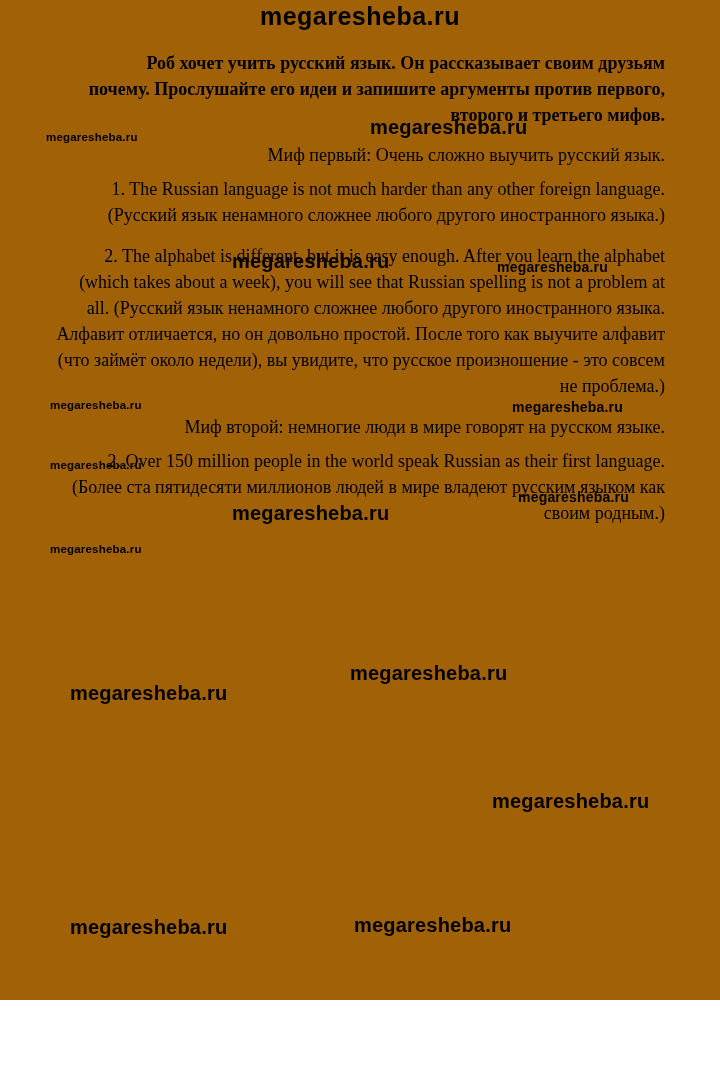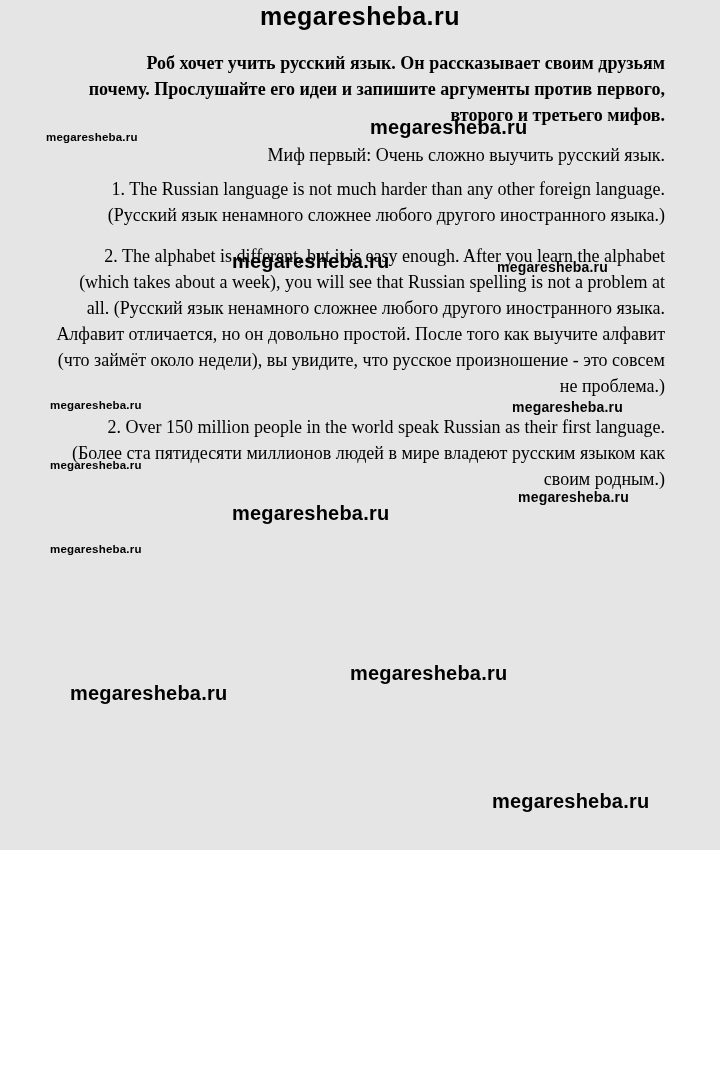--- a/index.html
+++ b/index.html
@@ -1,21 +1,21 @@
 <!DOCTYPE html>
 <html><head>
 <meta charset="utf-8">
 <style>
   * { margin: 0; padding: 0; box-sizing: border-box; }
   html, body { background: #ffffff; }
   .page {
     position: relative;
     width: 720px;
-    height: 850px;
-    background: #e5e5e5;
+    height: 1000px;
+    background: #a16207;
     color: #000000;
     font-family: "Liberation Serif", serif;
     font-size: 18px;
     line-height: 26px;
     overflow: hidden;
   }
   .content { padding: 6px 55px 0 55px; }
   .site-header {
     text-align: center;
     font-family: "Liberation Sans", sans-serif;
@@ -58,20 +58,21 @@
 
   <div class="site-header">megaresheba.ru</div>
 
   <div class="content">
     <p class="intro">Роб хочет учить русский язык. Он рассказывает своим друзьям почему. Прослушайте его идеи и запишите аргументы против первого, второго и третьего мифов.</p>
 
     <p class="section-title">Миф первый: Очень сложно выучить русский язык.</p>
     <p class="item">1. The Russian language is not much harder than any other foreign language. (Русский язык ненамного сложнее любого другого иностранного языка.)</p>
     <p class="item">2. The alphabet is different, but it is easy enough. After you learn the alphabet (which takes about a week), you will see that Russian spelling is not a problem at all. (Русский язык ненамного сложнее любого другого иностранного языка. Алфавит отличается, но он довольно простой. После того как выучите алфавит (что займёт около недели), вы увидите, что русское произношение - это совсем не проблема.)</p>
 
+    <p class="section-title">Миф второй: немногие люди в мире говорят на русском языке.</p>
     <p class="item">2. Over 150 million people in the world speak Russian as their first language. (Более ста пятидесяти миллионов людей в мире владеют русским языком как своим родным.)</p>
 
   </div>
 
   <div class="wm wm-sm" style="left:46px;  top:124px;">megaresheba.ru</div>
   <div class="wm wm-lg" style="left:370px; top:114px;">megaresheba.ru</div>
   <div class="wm wm-lg" style="left:232px; top:248px;">megaresheba.ru</div>
   <div class="wm wm-md" style="left:497px; top:254px;">megaresheba.ru</div>
   <div class="wm wm-sm" style="left:50px;  top:392px;">megaresheba.ru</div>
   <div class="wm wm-md" style="left:512px; top:394px;">megaresheba.ru</div>

